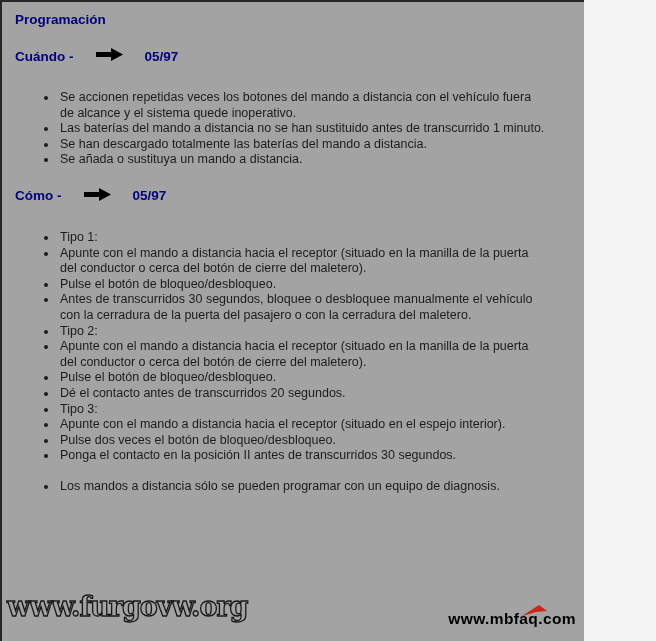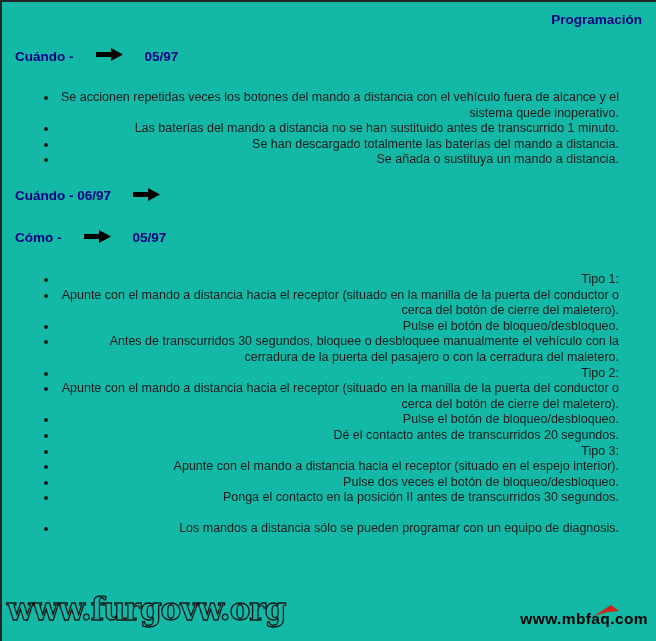--- a/index.html
+++ b/index.html
@@ -4,27 +4,26 @@
 <style>
   html, body { margin: 0; padding: 0; }
   body {
     width: 656px; height: 641px;
     background: #f4f4f4;
     font-family: "Liberation Sans", sans-serif;
   }
   .page {
     position: relative;
     box-sizing: border-box;
-    width: 656px; height: 641px;
-    background: #14b8a6;
+    width: 584px; height: 641px;
+    background: #a3a3a3;
     border-top: 2px solid #262626;
     border-left: 2px solid #262626;
     padding: 10px 14px 0 13px;
     overflow: hidden;
-    text-align: right;
   }
   .page-title {
     margin: 0;
     font-size: 13.5px;
     font-weight: bold;
     color: #000080;
     line-height: 16px;
   }
   h2.section-heading {
     margin: 20px 0 25px 0;
@@ -48,21 +47,21 @@
     font-size: 12.5px;
     line-height: 15.6px;
     color: #1c1c1c;
   }
   .heading-after:empty { display: none; }
   
   .watermark-furgovw {
     position: absolute;
     left: 5px; top: 589px;
     font-family: "DejaVu Serif", serif;
-    font-size: 31px;
+    font-size: 27px;
     font-weight: bold;
     letter-spacing: -1px;
     color: transparent;
     -webkit-text-stroke: 1.3px #161616;
     text-shadow: none;
     white-space: nowrap;
     pointer-events: none;
   }
   .watermark-mbfaq {
     position: absolute;
@@ -95,30 +94,20 @@
     </span>
     <span class="heading-after">05/97</span>
   </h2>
   <ul class="bullet-list">
     <li>Se accionen repetidas veces los botones del mando a distancia con el vehículo fuera de alcance y el sistema quede inoperativo.</li>
     <li>Las baterías del mando a distancia no se han sustituido antes de transcurrido 1 minuto.</li>
     <li>Se han descargado totalmente las baterías del mando a distancia.</li>
     <li>Se añada o sustituya un mando a distancia.</li>
   </ul>
 
-  <h2 class="section-heading">
-    <span>Cuándo - 06/97</span>
-    <span class="arrow-icon">
-      <svg width="27" height="13" viewBox="0 0 27 13">
-          <rect x="0" y="4" width="15" height="5" fill="#000"></rect>
-          <polygon points="15,0 27,6.5 15,13" fill="#000"></polygon>
-        </svg>
-    </span>
-
-  </h2>
 
   <h2 class="section-heading">
     <span>Cómo -</span>
     <span class="arrow-icon">
       <svg width="27" height="13" viewBox="0 0 27 13">
           <rect x="0" y="4" width="15" height="5" fill="#000"></rect>
           <polygon points="15,0 27,6.5 15,13" fill="#000"></polygon>
         </svg>
     </span>
     <span class="heading-after">05/97</span>

